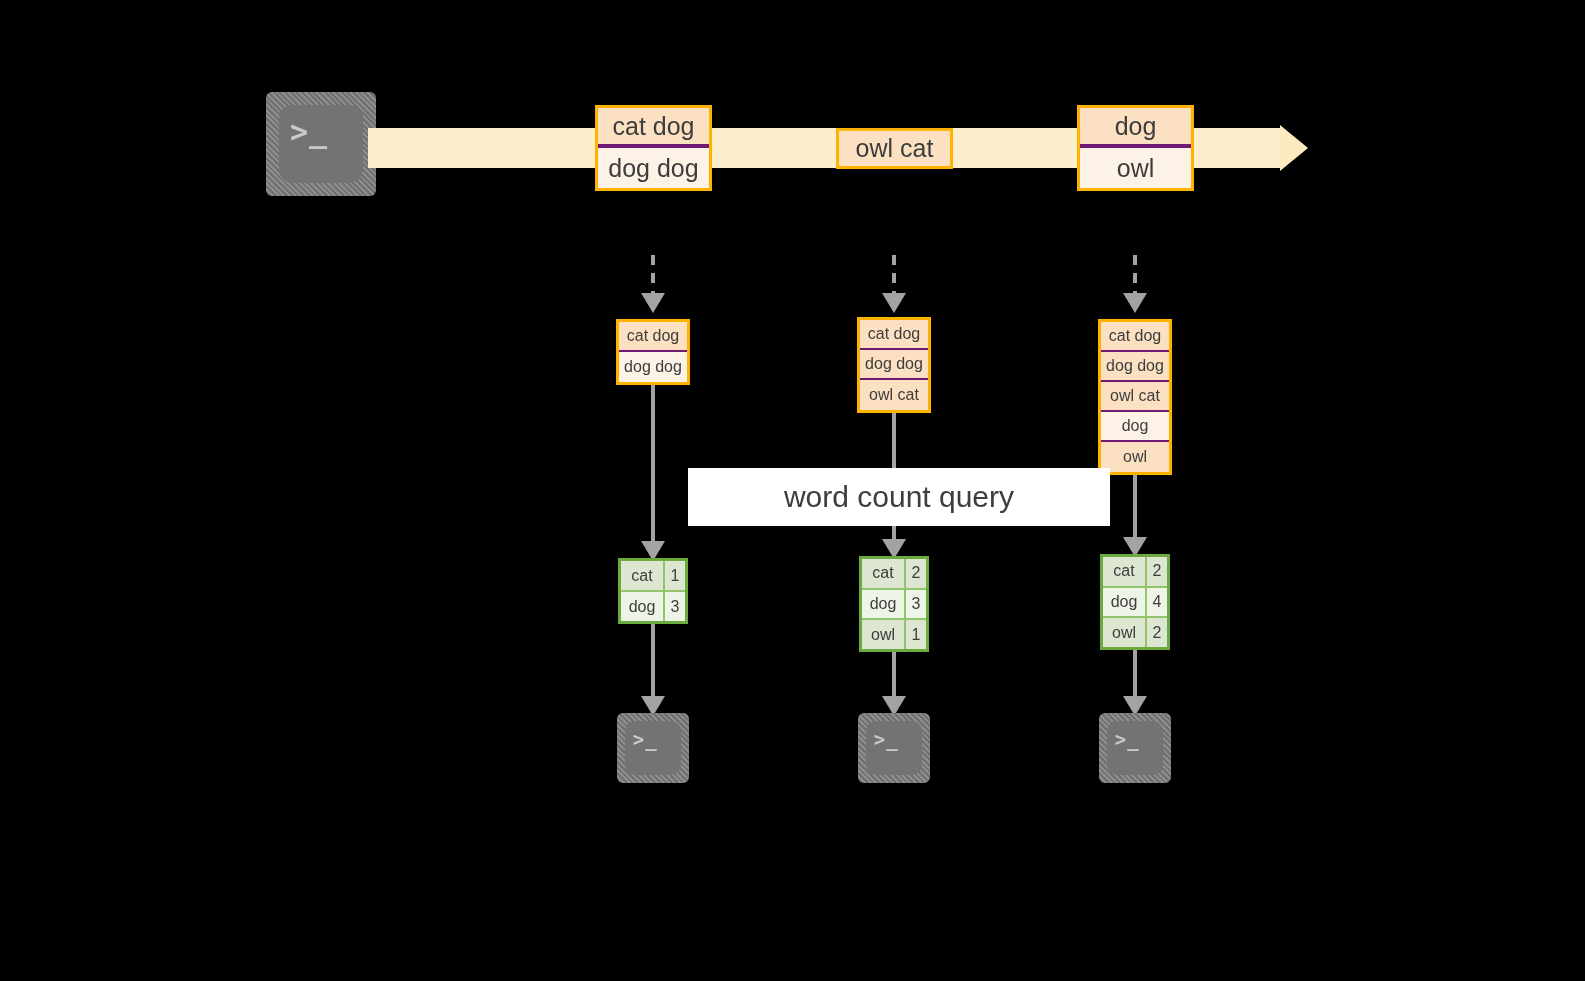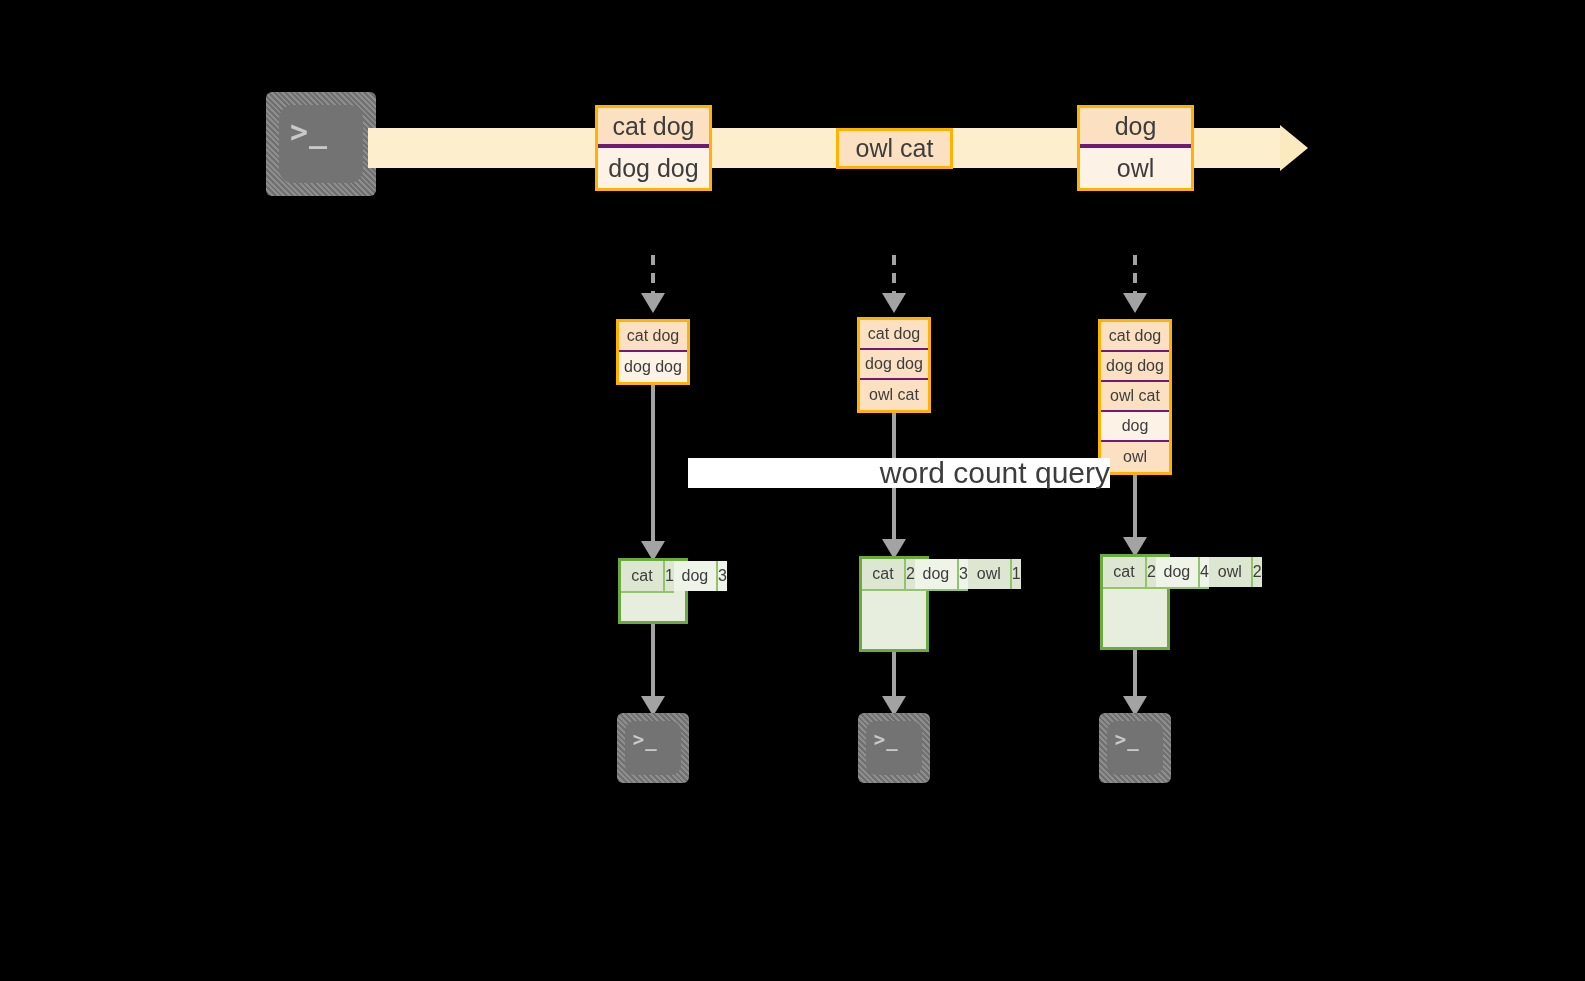--- a/index.html
+++ b/index.html
@@ -106,21 +106,21 @@
   .obox.stack { border-width: 3px; }
   .obox.stack .ocell { font-size: 16px; height: 30px; border-bottom-width: 2px; }
 
   
   .gbox {
     position: absolute;
     box-sizing: border-box;
     border: 3px solid #6aaa3f;
     background: #e7eedd;
     display: flex;
-    flex-direction: row;
+    flex-direction: column;
   }
   .grow {
     display: flex;
     flex: 1 1 auto;
     border-bottom: 2px solid #93c46b;
     height: 30px;
   }
   .grow:last-child { border-bottom: none; }
   .gkey, .gval {
     box-sizing: border-box;
@@ -299,17 +299,17 @@
 
   <div class="conn" style="left:1133px; top:650px; height:46px;"></div>
   <div class="arrowhead" style="left:1123px; top:696px;"></div>
 
   <div class="terminal small" style="left:1099px; top:713px; width:72px; height:70px;">
     <div class="screen">
       <span class="prompt">&gt;_</span>
     </div>
   </div>
 
-  <div class="query-band" style="left:688px; top:458px; width:422px; height:30px;justify-content:flex-end;">
+  <div class="query-band" style="left:688px; top:468px; width:422px; height:58px;">
     <span>word count query</span>
   </div>
 
 </div>
 
 </body></html>

